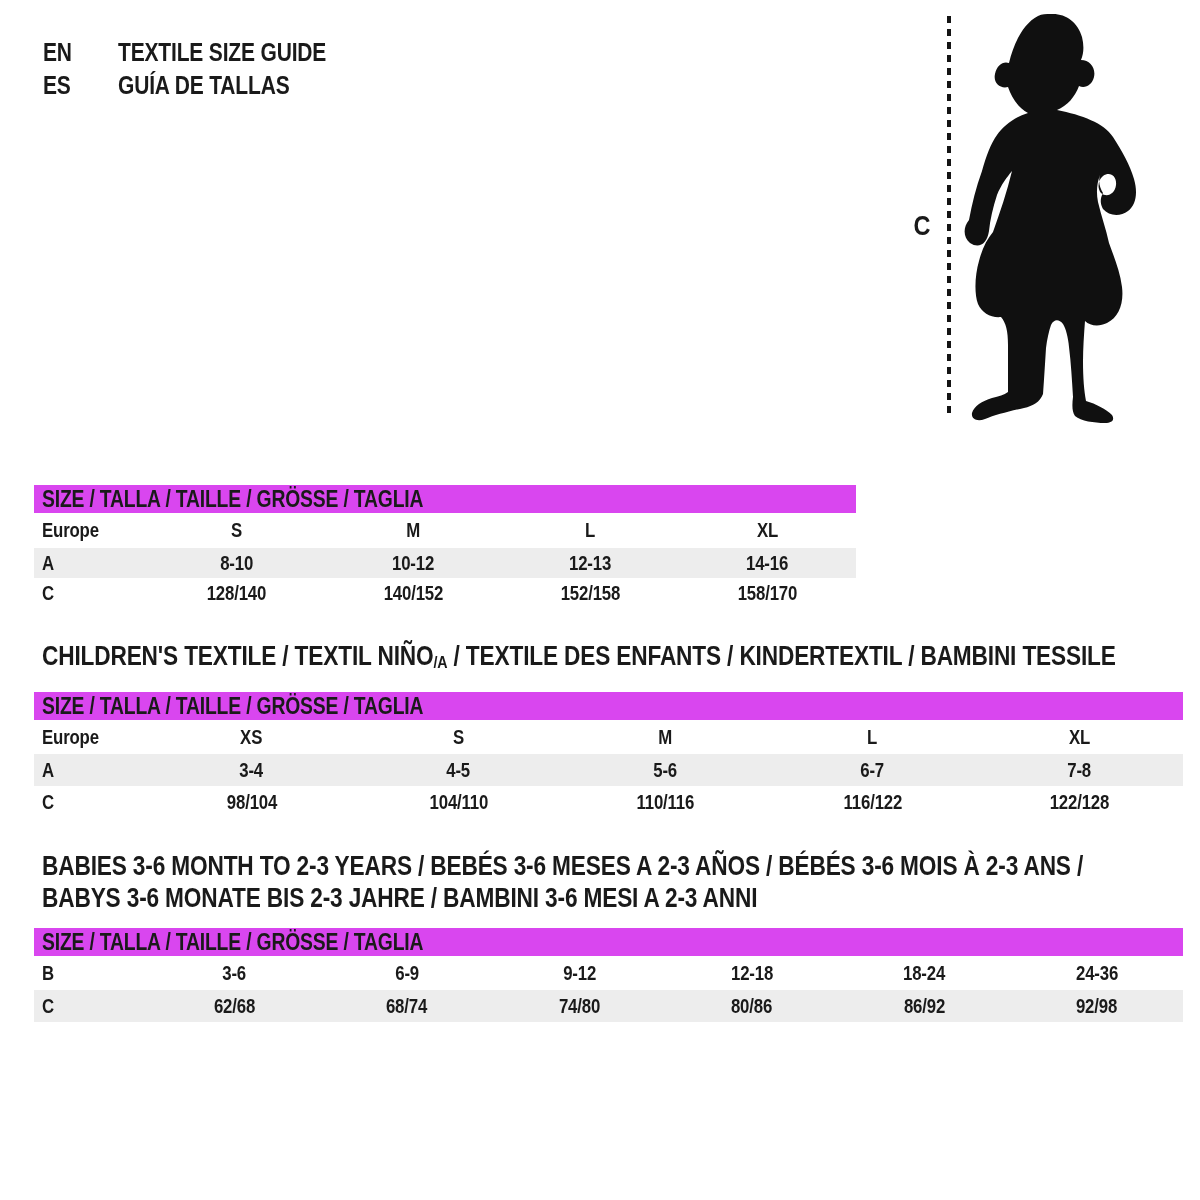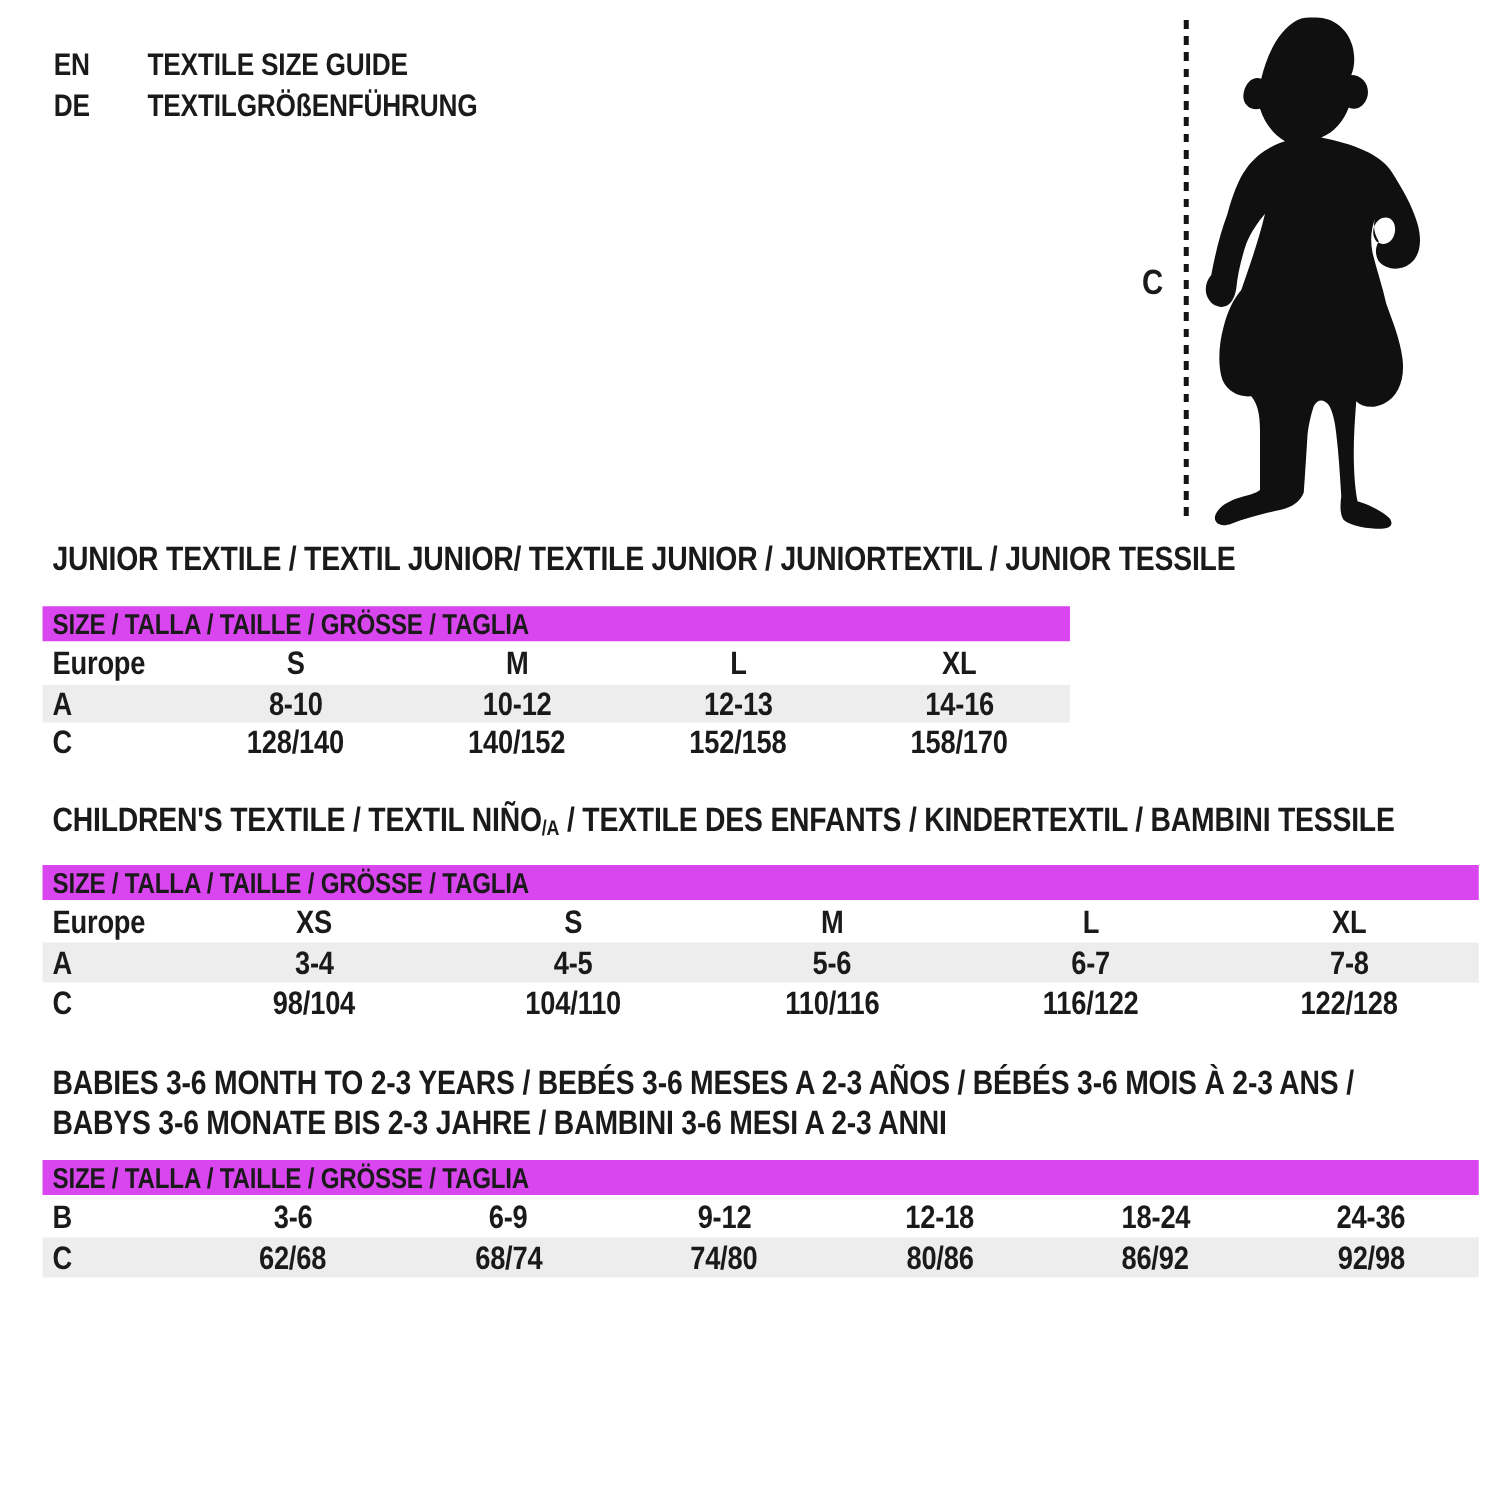--- a/index.html
+++ b/index.html
@@ -20,41 +20,41 @@
   .measure-line{left:947px;top:16px;width:4px;height:400px;
     background:repeating-linear-gradient(to bottom,#141414 0 7px,rgba(0,0,0,0) 7px 13px);}
   .measure-label{left:912px;top:210px;font-size:28px;}
   .sil{left:951px;top:4px;}
   
   .sec-h{font-size:27px;line-height:32px;}
   .sub{font-size:17px;position:relative;bottom:-3px;}
   
   .tbl{left:34px;}
   .size-bar{height:28px;background:#d946ef;display:flex;align-items:center;padding-left:8px;font-size:23px;box-sizing:border-box;}
-  .trow{display:flex;align-items:center;font-size:26px;}
+  .trow{display:flex;align-items:center;font-size:20px;}
   .trow .lbl{width:114px;padding-left:8px;box-sizing:border-box;text-align:left;}
   .trow .dc{flex:1;text-align:center;}
   .shade{background:#ededed;}
   
   .legend{left:42px;top:1071px;font-size:24px;}
   .legend-line{height:32px;display:flex;align-items:center;}
 </style>
 </head>
 <body>
 
 <div id="canvas">
 
   <div class="abs lang-block">
     <div class="lang-row">
       <span class="lang-code"><span class="c cl">EN</span></span>
       <span class="c cl">TEXTILE SIZE GUIDE</span>
     </div>
     <div class="lang-row">
-      <span class="lang-code"><span class="c cl">DE</span></span>
-      <span class="c cl">TEXTILGRÖßENFÜHRUNG</span>
+      <span class="lang-code"><span class="c cl">ES</span></span>
+      <span class="c cl">GUÍA DE TALLAS</span>
     </div>
   </div>
 
   <div class="abs measure-line"></div>
   <div class="abs measure-label"><span class="c">C</span></div>
   <svg class="abs sil" width="210" height="420" viewBox="0 0 210 420">
     <path fill="#101010" fill-rule="evenodd" d="
       M100,10
       C114,9 127,18 131,33 C133,41 133,49 130,56
       C139,56 145,64 143,73 C141,81 134,85 128,82
@@ -80,23 +80,20 @@
       C56,173 50,181 46,191 C42,203 39,216 38,227
       C36,240 28,245 19,239 C12,233 12,223 18,216
       C21,200 25,183 31,167 C35,152 40,139 46,131
       C53,121 64,113 77,109
       C68,104 61,95 57,83
       C49,85 42,79 44,70 C46,61 52,57 58,59
       C63,38 73,19 87,12 C91,10 95,10 100,10 Z
       M152,172 C159,167 166,172 165,181 C164,190 156,194 150,189 C146,184 147,176 152,172 Z"></path>
   </svg>
 
-  <div class="abs sec-h" style="left:42px;top:431px;">
-    <span class="c cl">JUNIOR TEXTILE / TEXTIL JUNIOR/ TEXTILE JUNIOR / JUNIORTEXTIL / JUNIOR TESSILE</span>
-  </div>
   <div class="abs tbl" style="top:485px;width:822px;">
     <div class="size-bar">
       <span class="c cl">SIZE / TALLA / TAILLE / GRÖSSE / TAGLIA</span>
     </div>
     <div class="trow" style="height:35px;">
       <div class="lbl"><span class="c cl">Europe</span></div>
       <div class="dc"><span class="c">S</span></div>
       <div class="dc"><span class="c">M</span></div>
       <div class="dc"><span class="c">L</span></div>
       <div class="dc"><span class="c">XL</span></div>

